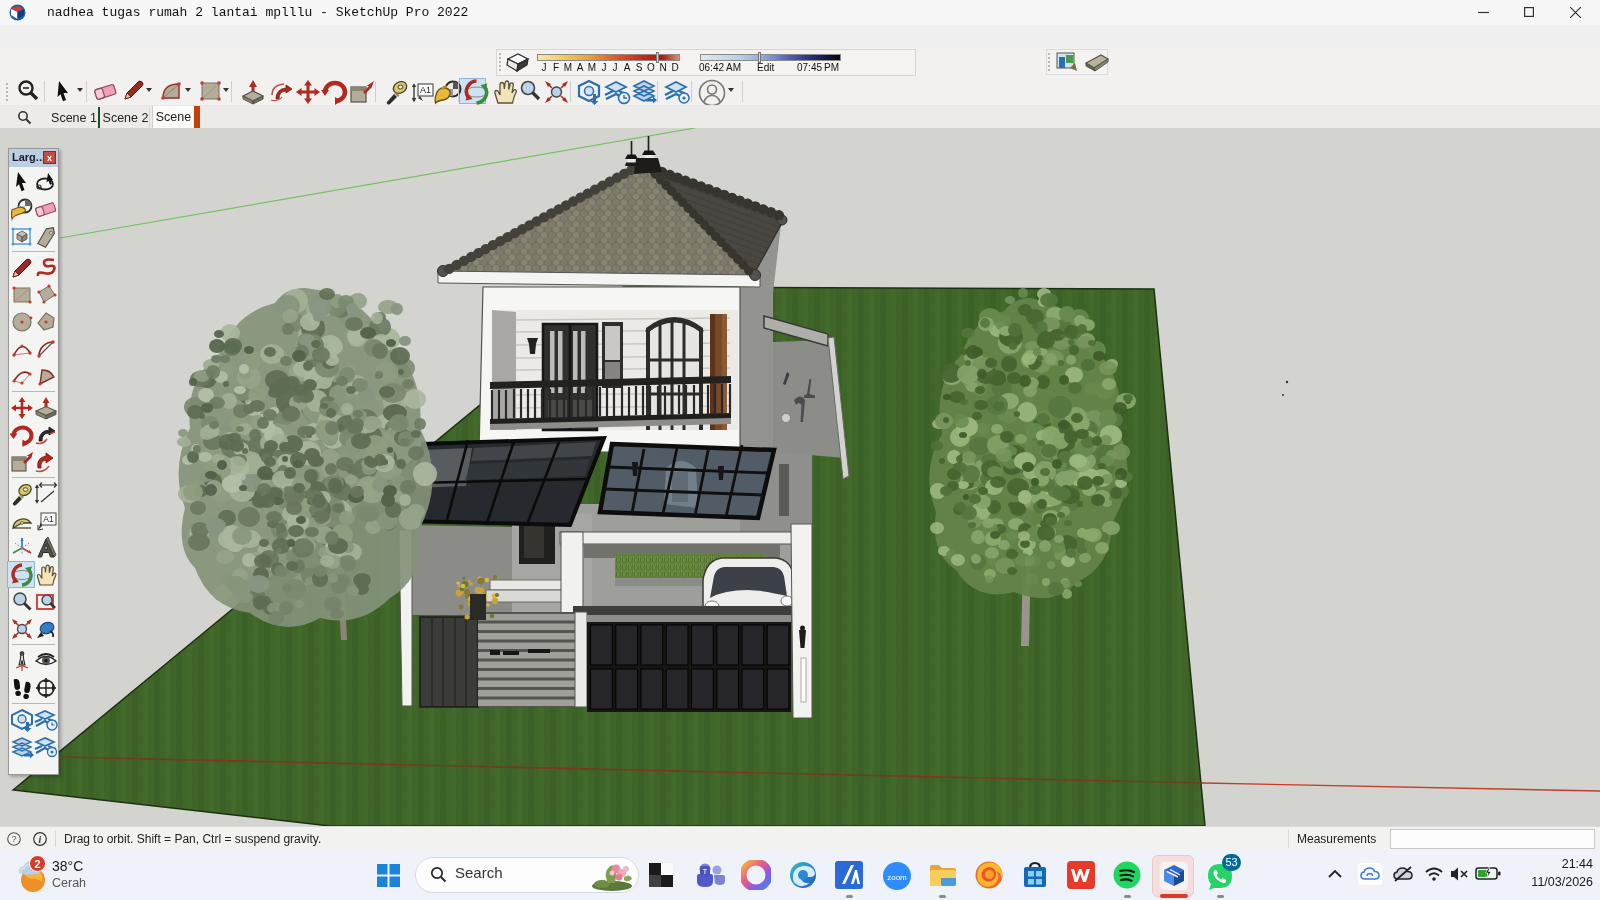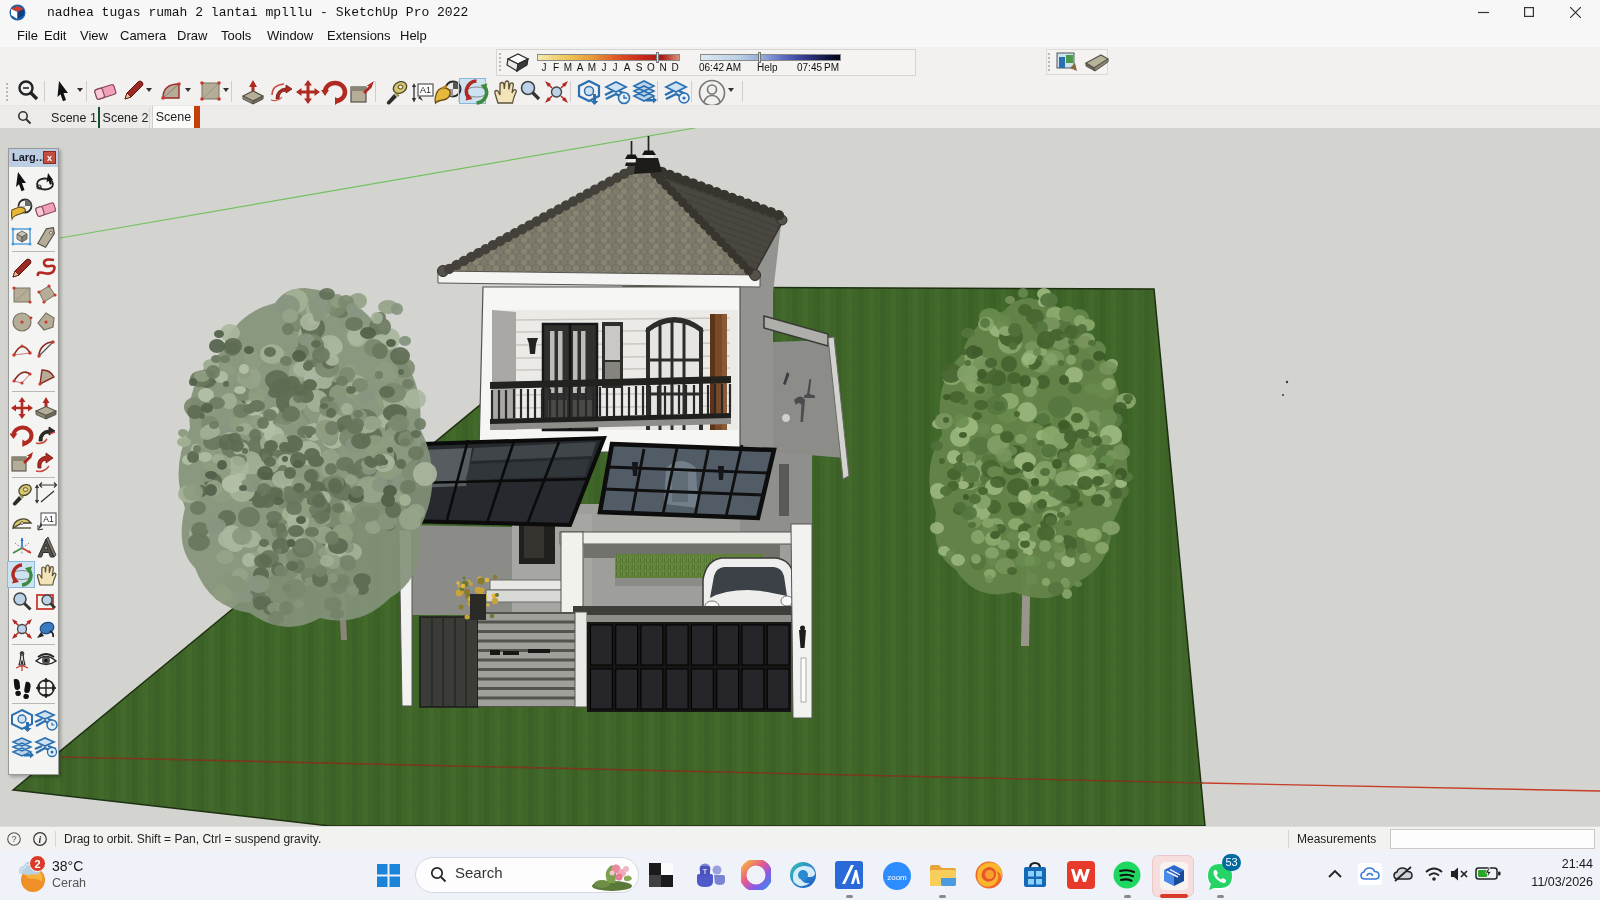--- a/index.html
+++ b/index.html
@@ -44,31 +44,20 @@
           </svg></div>
       <div class="wb" style="right:48px"><svg width="10" height="10" viewBox="0 0 10 10" style="margin-top:7px">
             <rect x="0.6" y="0.6" width="8.8" height="8.8" fill="none" stroke="#333" stroke-width="1.2"></rect>
           </svg></div>
       <div class="wb" style="right:2px"><svg width="11" height="11" viewBox="0 0 11 11" style="margin-top:7px">
             <path d="M0 0 L11 11 M11 0 L0 11" stroke="#333" stroke-width="1.2"></path>
           </svg></div>
     </div>
   </div>
 
-  <div id="menubar">
-    <span style="left:17px">File</span>
-    <span style="left:44px">Edit</span>
-    <span style="left:80px">View</span>
-    <span style="left:120px">Camera</span>
-    <span style="left:177px">Draw</span>
-    <span style="left:221px">Tools</span>
-    <span style="left:267px">Window</span>
-    <span style="left:327px">Extensions</span>
-    <span style="left:400px">Help</span>
-  </div>
 
   <div id="tb1">
       <div style="position:absolute;left:496px;top:2px;width:420px;height:27px;border:1px solid #d6d5d3;background:#f4f3f2"></div>
 <div style="position:absolute;left:499px;top:6px;width:2px;height:18px;border-left:2px dotted #b9b8b6"></div>
 <svg style="position:absolute;left:504px;top:4px" width="28" height="23" viewBox="0 0 28 23">
       <polygon points="4,8 14,3 24,8 14,13" fill="#fdfdfd" stroke="#2a2a2a" stroke-width="1.2"></polygon>
       <polygon points="4,8 14,13 13,20 3,14" fill="#e8e8e8" stroke="#2a2a2a" stroke-width="1.2"></polygon>
       <polygon points="24,8 14,13 13,20 23,14" fill="#3a3a3a" stroke="#2a2a2a" stroke-width="1.2"></polygon>
     </svg>
 <div style="position:absolute;left:537px;top:7px;width:143px;height:7px;border:1px solid #8a8a88;background:linear-gradient(90deg,#f5e9b0 0%,#eec75a 20%,#e89b3a 38%,#dd5022 58%,#c8241c 75%,#a81c16 88%,#d89078 100%)"></div>
@@ -81,21 +70,21 @@
 <div style="position:absolute;left:598px;top:15px;width:12px;text-align:center;font-size:10px;color:#111">J</div>
 <div style="position:absolute;left:609px;top:15px;width:12px;text-align:center;font-size:10px;color:#111">J</div>
 <div style="position:absolute;left:621px;top:15px;width:12px;text-align:center;font-size:10px;color:#111">A</div>
 <div style="position:absolute;left:633px;top:15px;width:12px;text-align:center;font-size:10px;color:#111">S</div>
 <div style="position:absolute;left:645px;top:15px;width:12px;text-align:center;font-size:10px;color:#111">O</div>
 <div style="position:absolute;left:657px;top:15px;width:12px;text-align:center;font-size:10px;color:#111">N</div>
 <div style="position:absolute;left:669px;top:15px;width:12px;text-align:center;font-size:10px;color:#111">D</div>
 <div style="position:absolute;left:700px;top:7px;width:141px;height:7px;border:1px solid #8a8a88;background:linear-gradient(90deg,#dfe9f2 0%,#b9cfe4 28%,#8fa8d8 45%,#5a6ac0 60%,#323a8a 75%,#10123a 92%,#05050f 100%)"></div>
 <div style="position:absolute;left:758px;top:5px;width:3px;height:11px;background:#d8d8d6;border:1px solid #777"></div>
 <div style="position:absolute;left:699px;top:15px;font-size:10px;color:#111">06:42 AM</div>
-<div style="position:absolute;left:757px;top:15px;font-size:10px;color:#111">Help</div>
+<div style="position:absolute;left:757px;top:15px;font-size:10px;color:#111">Edit</div>
 <div style="position:absolute;left:797px;top:15px;font-size:10px;color:#111">07:45 PM</div>
 <div style="position:absolute;left:1046px;top:2px;width:62px;height:26px;border:1px solid #dcdbd9;background:#f4f3f2"></div>
 <div style="position:absolute;left:1048px;top:6px;width:2px;height:18px;border-left:2px dotted #b9b8b6"></div>
 <svg style="position:absolute;left:1056px;top:5px" width="22" height="20" viewBox="0 0 22 20">
       <rect x="1" y="1" width="17" height="15" fill="#cfe2f0" stroke="#555" stroke-width="1"></rect>
       <rect x="3" y="5" width="6" height="11" fill="#2a6fb0"></rect>
       <rect x="10" y="3" width="7" height="8" fill="#4a9a4a"></rect>
       <path d="M14 16 L19 11 L21 19 Z" fill="#8a6a3a"></path>
     </svg>
 <svg style="position:absolute;left:1084px;top:6px" width="26" height="19" viewBox="0 0 26 19">

